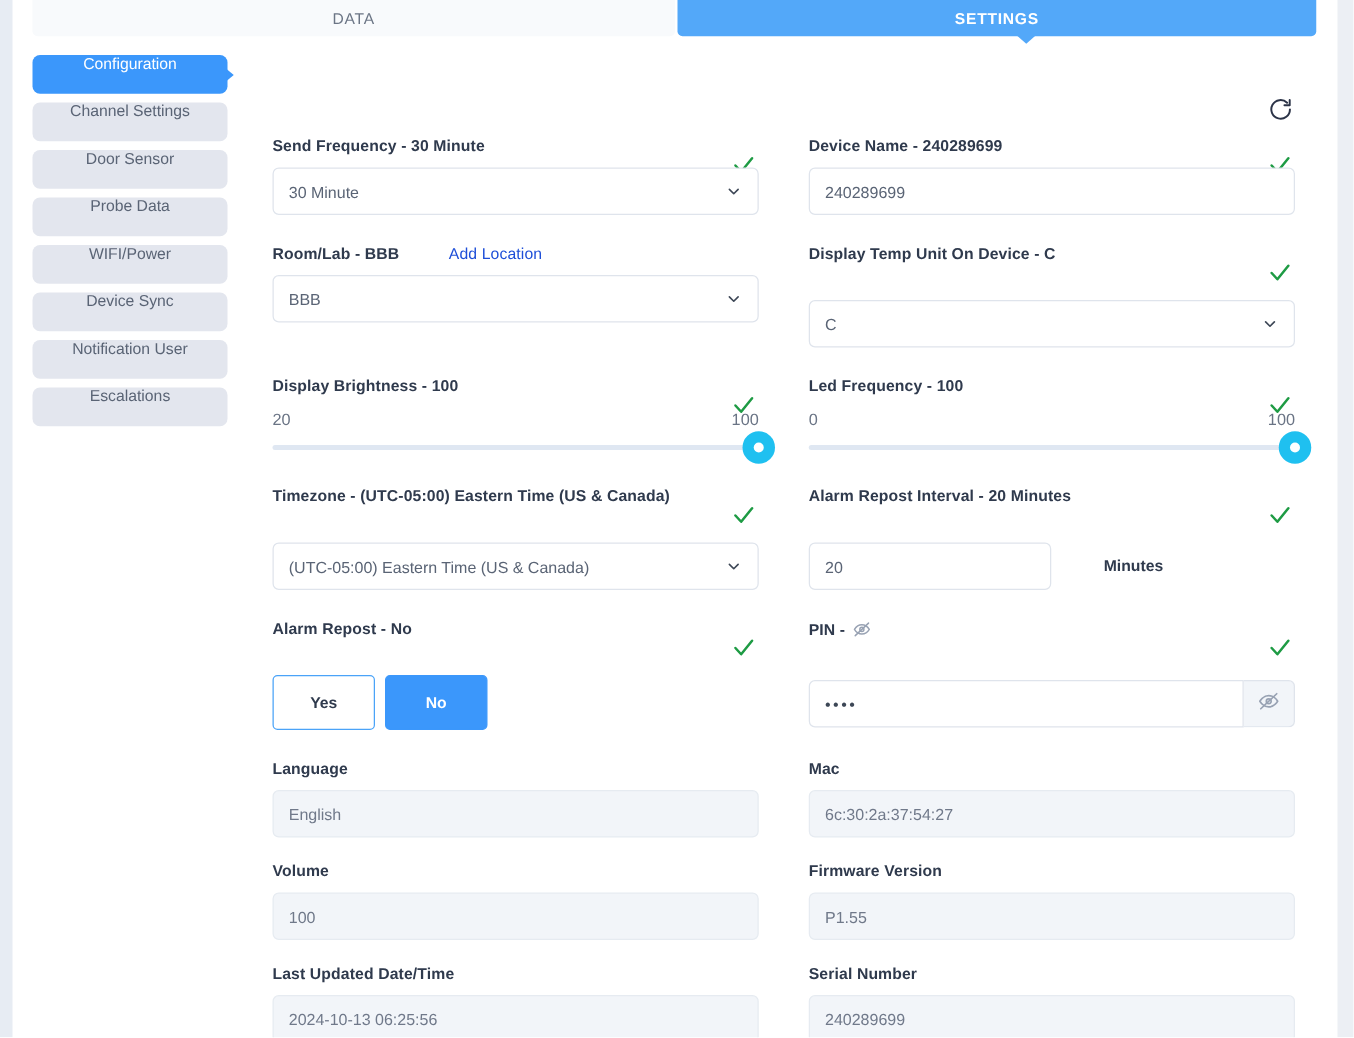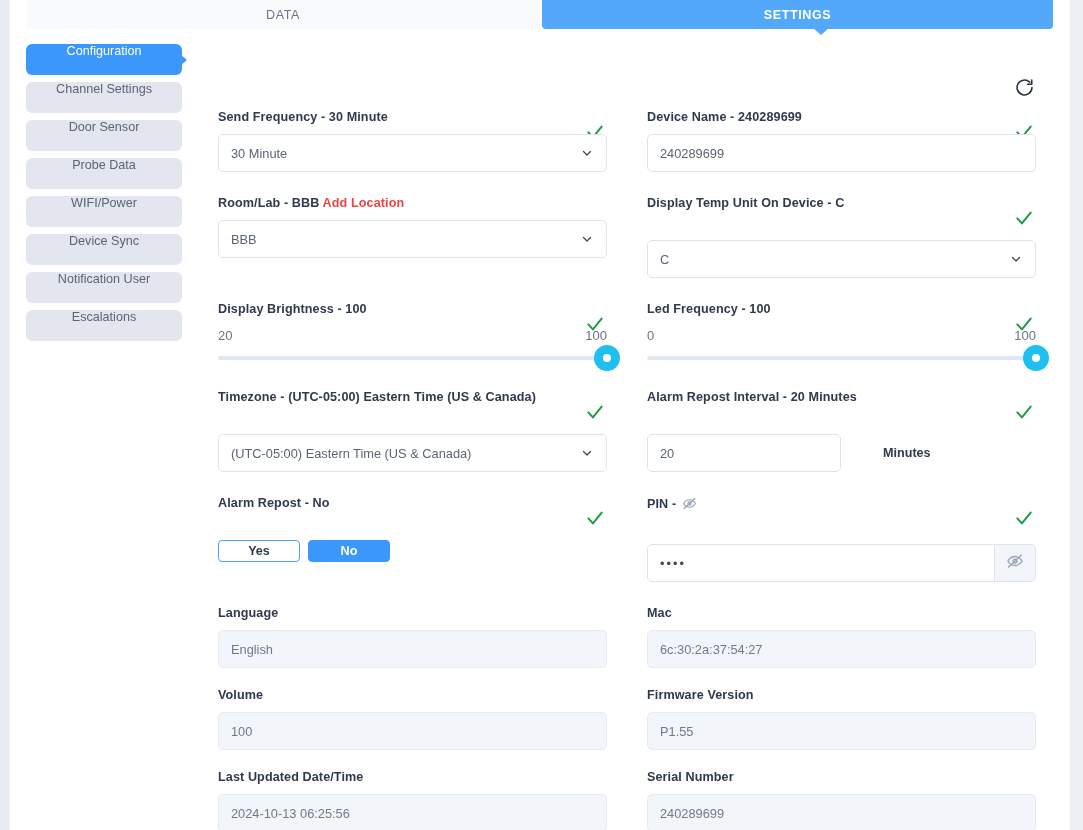--- a/index.html
+++ b/index.html
@@ -110,23 +110,24 @@
   .label {
     font-size: 12.6px;
     font-weight: 700;
     color: #2f3a4d;
     letter-spacing: .1px;
     margin-bottom: 10px;
     line-height: 14px;
     white-space: nowrap;
   }
   .label .link {
-    color: #ef4444;
-    font-weight: 700;
+    color: #1d4ed8;
+    font-weight: 400;
     cursor: pointer;
+    margin-left: 36px;
   }
   .check {
     position: absolute; right: 0px; top: 12px;
     width: 20px; height: 20px;
     color: #1e9b44;
   }
   .col .check { right: 2px; }
 
   .control {
     height: 38px;
@@ -181,21 +182,21 @@
   
   .inline { display: flex; align-items: center; gap: 14px; }
   .inline .control { width: 194px; }
   .unit {
     font-size: 12.6px; font-weight: 700; color: #2f3a4d; padding-left: 28px;
   }
 
   
   .yesno { display: flex; }
   .yesno .btn {
-    width: 82px; height: 22px;
+    width: 82px; height: 44px;
     display: flex; align-items: center; justify-content: center;
     font-size: 12.6px; font-weight: 700;
     border-radius: 4px;
     cursor: pointer;
     user-select: none;
   }
   .yesno .btn.off {
     background: #ffffff;
     border: 1px solid #4aa3f8;
     color: #2f3a4d;

